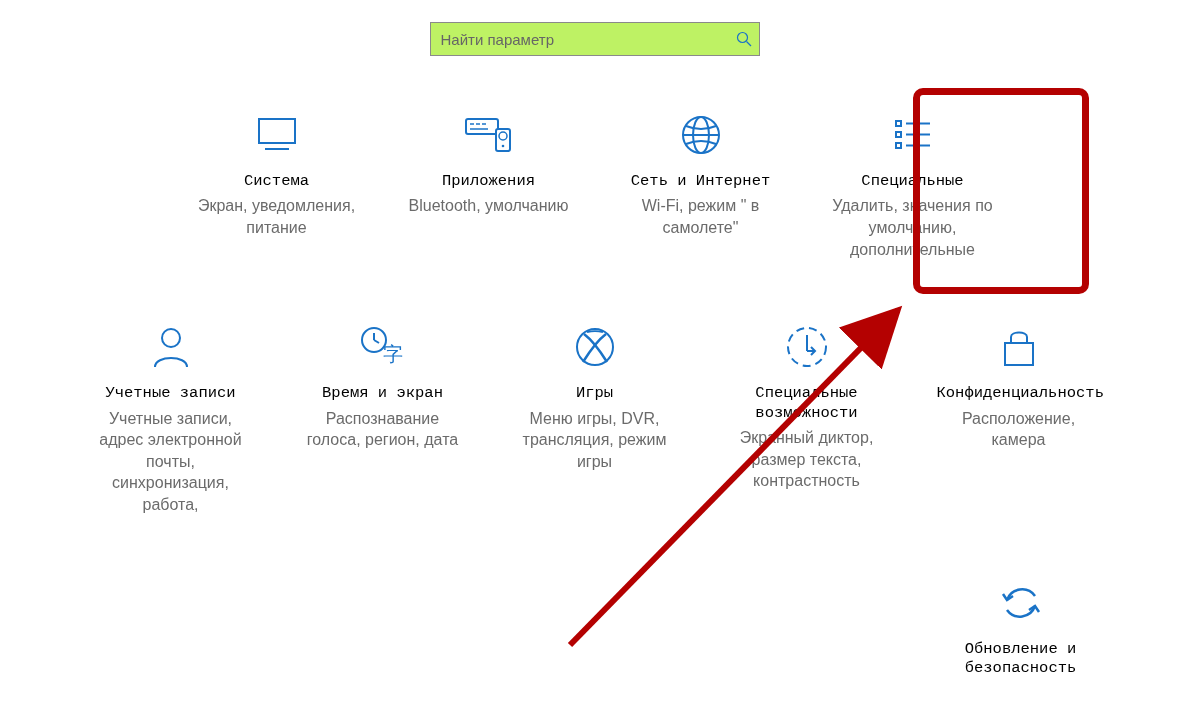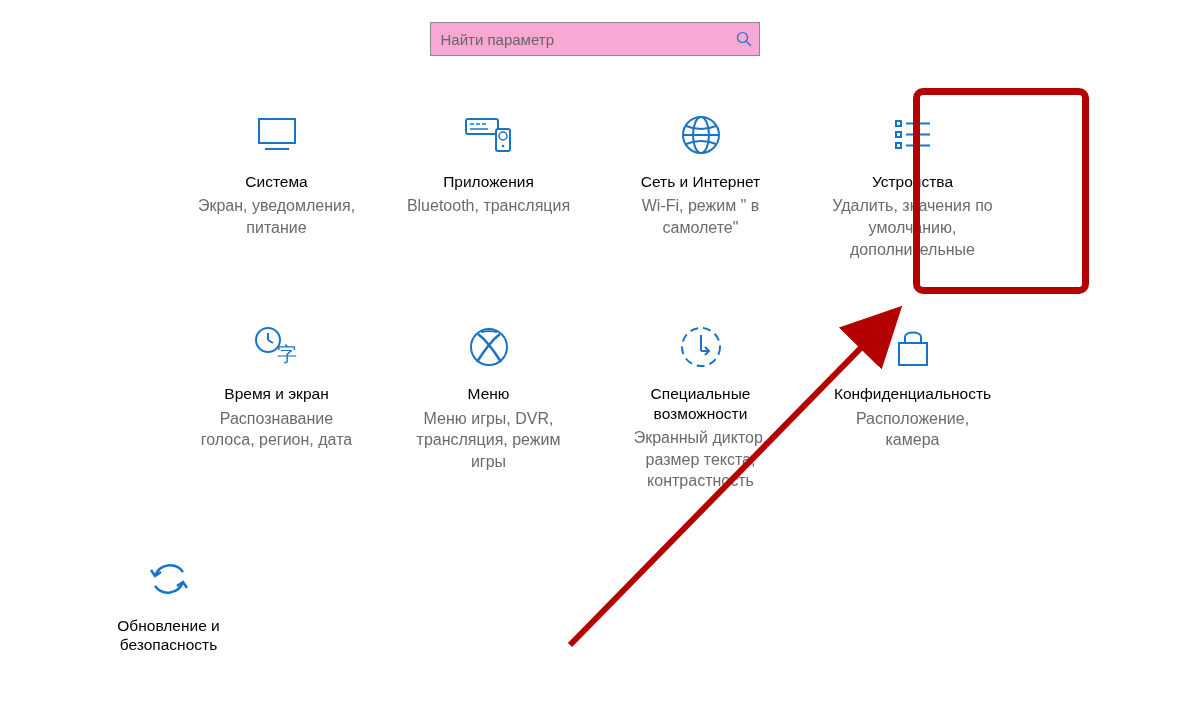--- a/index.html
+++ b/index.html
@@ -14,21 +14,21 @@
   }
   .search-wrap {
     position: absolute;
     left: 50%; top: 22px;
     transform: translateX(-50%);
     width: 330px;
   }
   .search-box {
     width: 100%; height: 34px;
     border: 1px solid #8a8a8a;
-    background: #f9a8d4;
+    background: #bef264;
     padding: 0 34px 0 10px;
     font-size: 15px;
     color: #333;
     outline: none;
   }
   .search-box::placeholder { color: #666; }
   .search-icon {
     position: absolute;
     right: 8px; top: 50%;
     transform: translateY(-50%);
@@ -58,20 +58,21 @@
     height: 50px;
     display: flex; align-items: center; justify-content: center;
     margin-bottom: 12px;
   }
   .tile .icon-slot svg { display: block; }
   .tile .title {
     font-size: 15.5px;
     color: #000;
     margin-bottom: 4px;
     line-height: 1.25;
+    font-family: Liberation Mono, monospace;
   }
   .tile .desc {
     font-size: 16px;
     color: #6b6b6b;
     line-height: 1.35;
   }
   .highlight-box {
     position: absolute;
     left: 913px; top: 88px;
     width: 176px; height: 206px;
@@ -121,21 +122,21 @@
             <line x1="6" y1="9" x2="10" y2="9" stroke="#1a73c7" stroke-width="1.5"></line>
             <line x1="12" y1="9" x2="16" y2="9" stroke="#1a73c7" stroke-width="1.5"></line>
             <line x1="18" y1="9" x2="22" y2="9" stroke="#1a73c7" stroke-width="1.5"></line>
             <line x1="6" y1="14" x2="24" y2="14" stroke="#1a73c7" stroke-width="1.5"></line>
             <rect x="32" y="14" width="14" height="22" rx="2" fill="#fff" stroke="#1a73c7" stroke-width="2"></rect>
             <circle cx="39" cy="21" r="4" fill="none" stroke="#1a73c7" stroke-width="1.5"></circle>
             <circle cx="39" cy="31" r="1.3" fill="#1a73c7"></circle>
           </svg>
       </div>
       <div class="title">Приложения</div>
-      <div class="desc">Bluetooth, трансляция</div>
+      <div class="desc">Bluetooth, умолчанию</div>
     </div>
 
     <div class="tile">
       <div class="icon-slot">
         <svg width="42" height="42" viewBox="0 0 42 42">
             <circle cx="21" cy="21" r="18" fill="none" stroke="#1a73c7" stroke-width="2"></circle>
             <ellipse cx="21" cy="21" rx="8" ry="18" fill="none" stroke="#1a73c7" stroke-width="2"></ellipse>
             <line x1="3" y1="21" x2="39" y2="21" stroke="#1a73c7" stroke-width="2"></line>
             <path d="M6 12 Q21 18 36 12" fill="none" stroke="#1a73c7" stroke-width="2"></path>
             <path d="M6 30 Q21 24 36 30" fill="none" stroke="#1a73c7" stroke-width="2"></path>
@@ -150,28 +151,38 @@
       <div class="icon-slot">
         <svg width="42" height="40" viewBox="0 0 42 40">
           <rect x="4" y="6" width="5" height="5" fill="none" stroke="#1a73c7" stroke-width="2"></rect>
           <rect x="4" y="17" width="5" height="5" fill="none" stroke="#1a73c7" stroke-width="2"></rect>
           <rect x="4" y="28" width="5" height="5" fill="none" stroke="#1a73c7" stroke-width="2"></rect>
           <line x1="14" y1="8.5" x2="38" y2="8.5" stroke="#1a73c7" stroke-width="2"></line>
           <line x1="14" y1="19.5" x2="38" y2="19.5" stroke="#1a73c7" stroke-width="2"></line>
           <line x1="14" y1="30.5" x2="38" y2="30.5" stroke="#1a73c7" stroke-width="2"></line>
         </svg>
       </div>
-      <div class="title">Устройства</div>
+      <div class="title">Специальные</div>
       <div class="desc">Удалить, значения по умолчанию, дополнительные</div>
     </div>
 
   </div>
 
   <div class="row">
 
+    <div class="tile">
+      <div class="icon-slot">
+        <svg width="40" height="44" viewBox="0 0 40 44">
+            <circle cx="20" cy="13" r="9" fill="none" stroke="#1a73c7" stroke-width="2"></circle>
+            <path d="M4 42 C4 30 36 30 36 42" fill="none" stroke="#1a73c7" stroke-width="2"></path>
+          </svg>
+      </div>
+      <div class="title">Учетные записи</div>
+      <div class="desc">Учетные записи, адрес электронной почты, синхронизация, работа,</div>
+    </div>
 
     <div class="tile">
       <div class="icon-slot">
         <svg width="48" height="44" viewBox="0 0 48 44">
             <circle cx="15" cy="15" r="12" fill="none" stroke="#1a73c7" stroke-width="2"></circle>
             <line x1="15" y1="8" x2="15" y2="15" stroke="#1a73c7" stroke-width="2"></line>
             <line x1="15" y1="15" x2="20" y2="18" stroke="#1a73c7" stroke-width="2"></line>
             <text x="24" y="36" font-size="20" font-family="Segoe UI, Arial" fill="#1a73c7">字</text>
           </svg>
       </div>
@@ -181,21 +192,21 @@
 
     <div class="tile">
       <div class="icon-slot">
         <svg width="42" height="42" viewBox="0 0 42 42">
             <circle cx="21" cy="21" r="18" fill="none" stroke="#1a73c7" stroke-width="2"></circle>
             <path d="M10 8 C18 14 28 28 33 36" fill="none" stroke="#1a73c7" stroke-width="2.5"></path>
             <path d="M32 8 C24 14 14 28 9 36" fill="none" stroke="#1a73c7" stroke-width="2.5"></path>
             <path d="M13 6 C17 5 25 5 29 6" fill="none" stroke="#1a73c7" stroke-width="2"></path>
           </svg>
       </div>
-      <div class="title">Меню</div>
+      <div class="title">Игры</div>
       <div class="desc">Меню игры, DVR, трансляция, режим игры</div>
     </div>
 
     <div class="tile">
       <div class="icon-slot">
         <svg width="44" height="44" viewBox="0 0 44 44">
             <circle cx="22" cy="22" r="19" fill="none" stroke="#1a73c7" stroke-width="2" stroke-dasharray="8 5"></circle>
             <path d="M22 10 L22 26 M22 26 L30 26 M26 22 L30 26 L26 30" fill="none" stroke="#1a73c7" stroke-width="2"></path>
           </svg>
       </div>
@@ -209,21 +220,21 @@
             <rect x="5" y="18" width="28" height="22" fill="none" stroke="#1a73c7" stroke-width="2"></rect>
             <path d="M11 18 L11 12 C11 6 27 6 27 12 L27 18" fill="none" stroke="#1a73c7" stroke-width="2"></path>
           </svg>
       </div>
       <div class="title">Конфиденциальность</div>
       <div class="desc">Расположение, камера</div>
     </div>
 
   </div>
 
-  <div class="row" style="justify-content:flex-start; width:1016px;">
+  <div class="row" style="justify-content:flex-end; width:1016px;">
     <div class="tile">
       <div class="icon-slot">
         <svg width="42" height="42" viewBox="0 0 42 42">
             <path d="M35 14 A16 16 0 0 0 7 18" fill="none" stroke="#1a73c7" stroke-width="2.5"></path>
             <polyline points="3,12 7,18 13,14" fill="none" stroke="#1a73c7" stroke-width="2.5"></polyline>
             <path d="M7 28 A16 16 0 0 0 35 24" fill="none" stroke="#1a73c7" stroke-width="2.5"></path>
             <polyline points="39,30 35,24 29,28" fill="none" stroke="#1a73c7" stroke-width="2.5"></polyline>
           </svg>
       </div>
       <div class="title">Обновление и безопасность</div>

